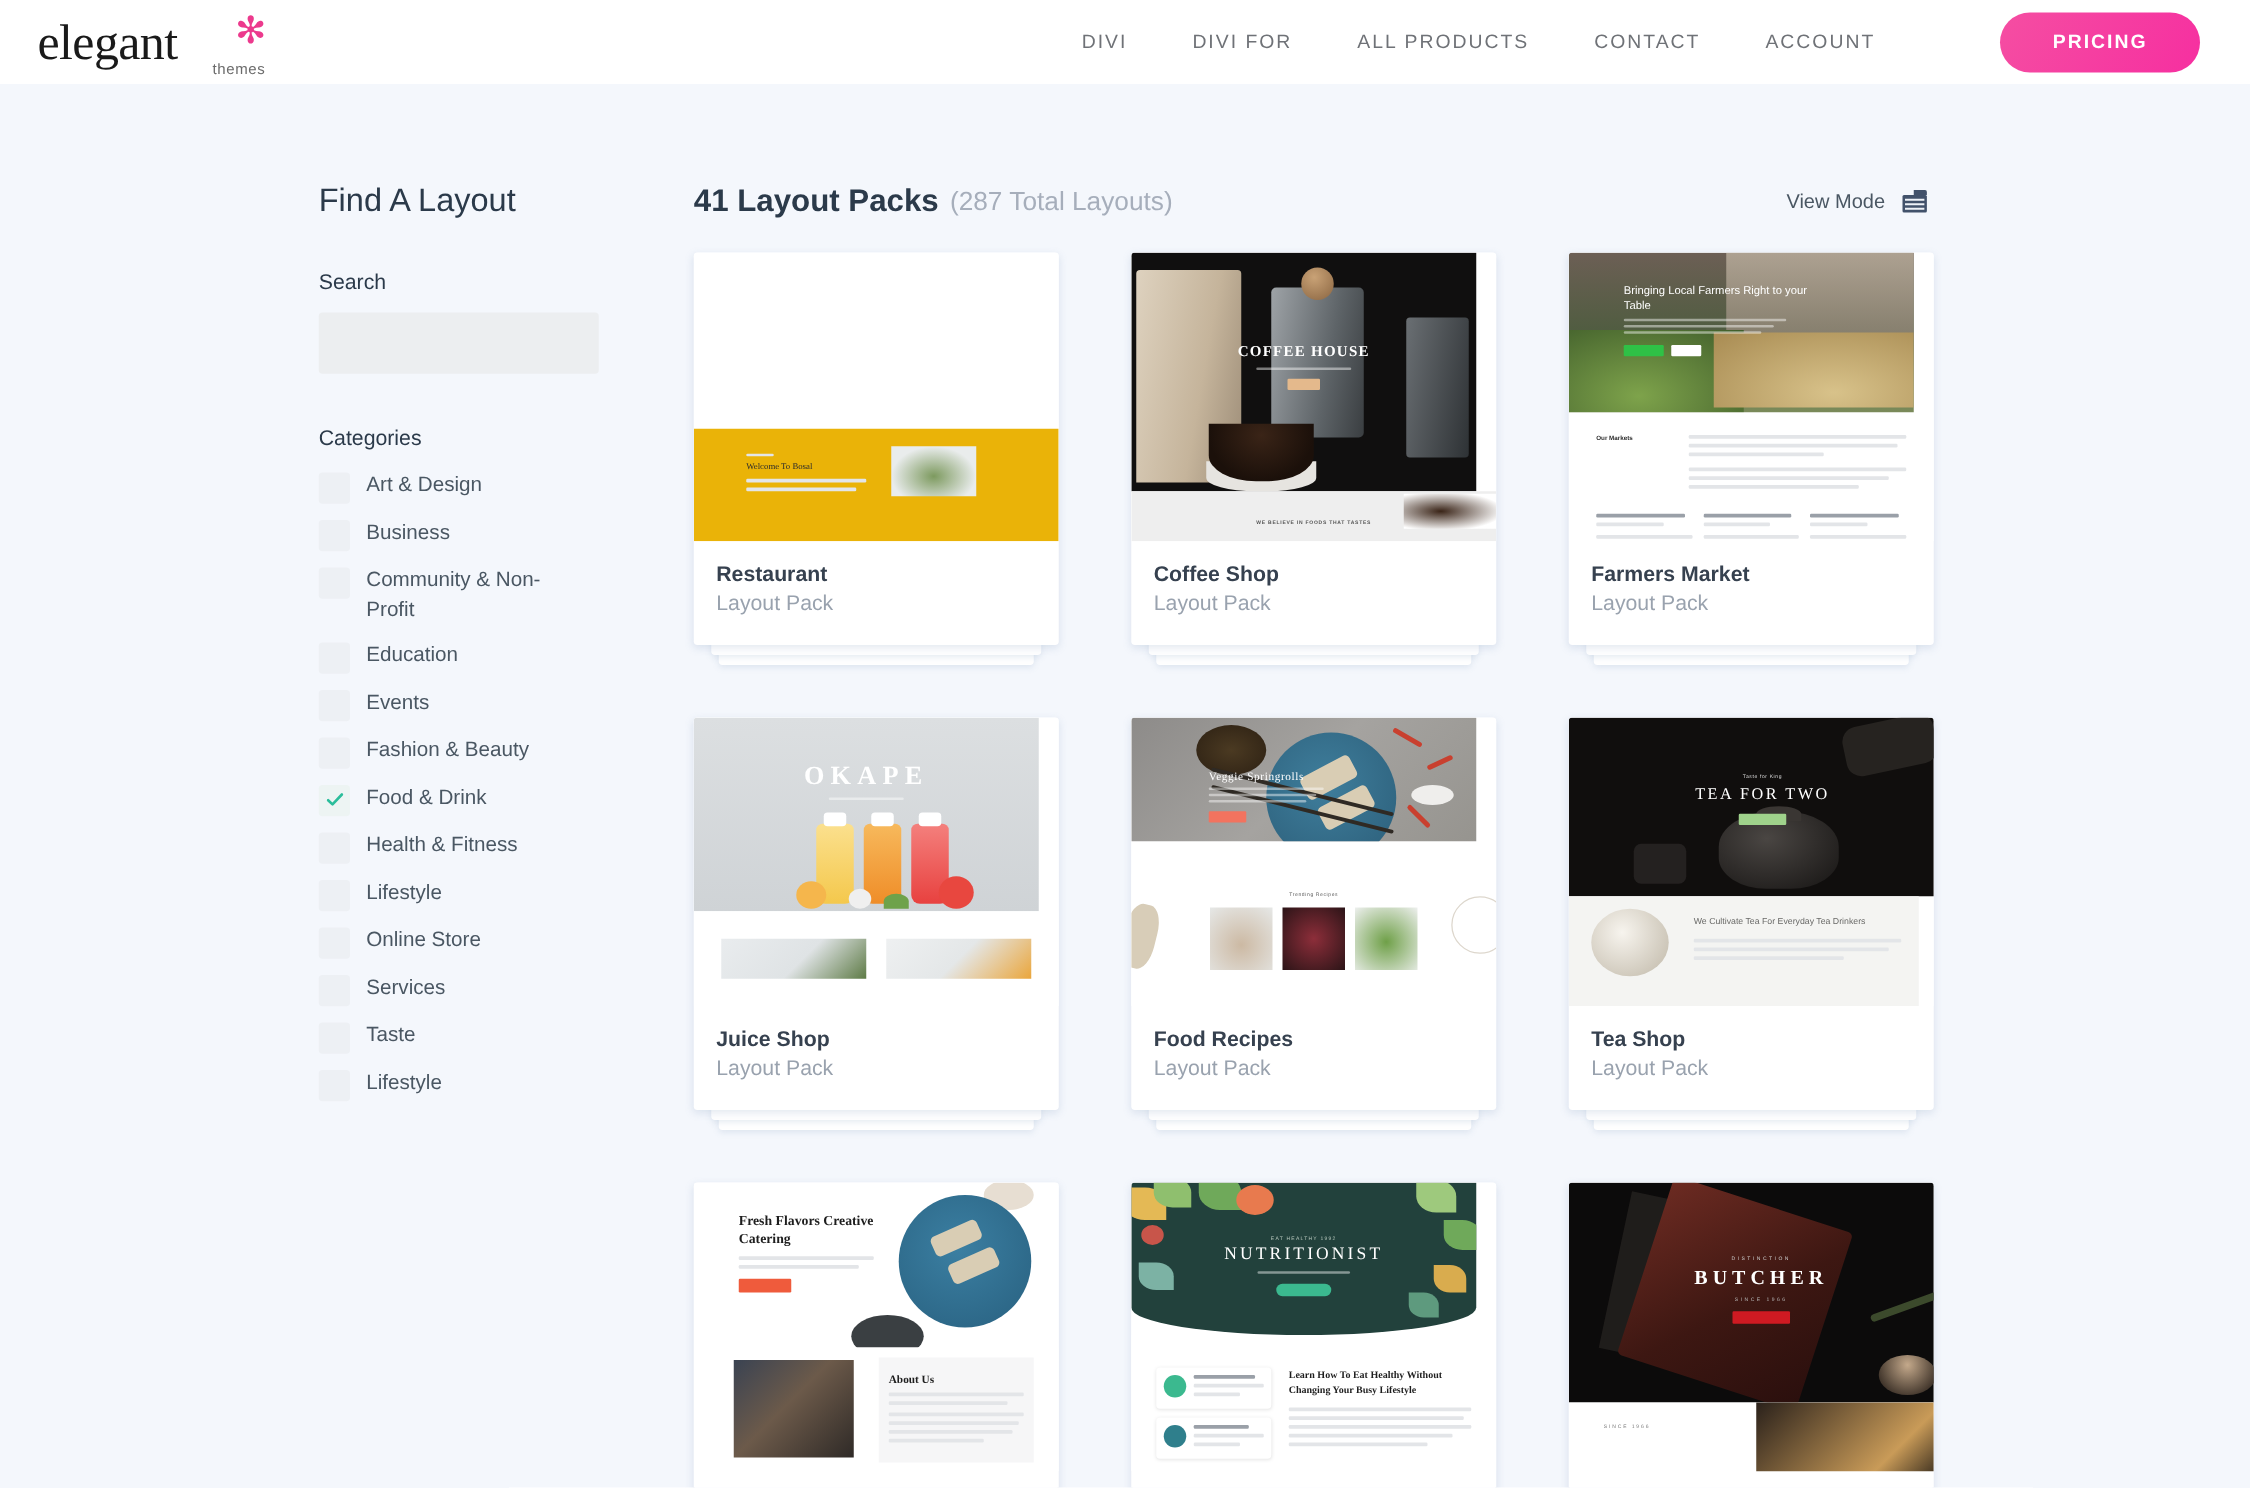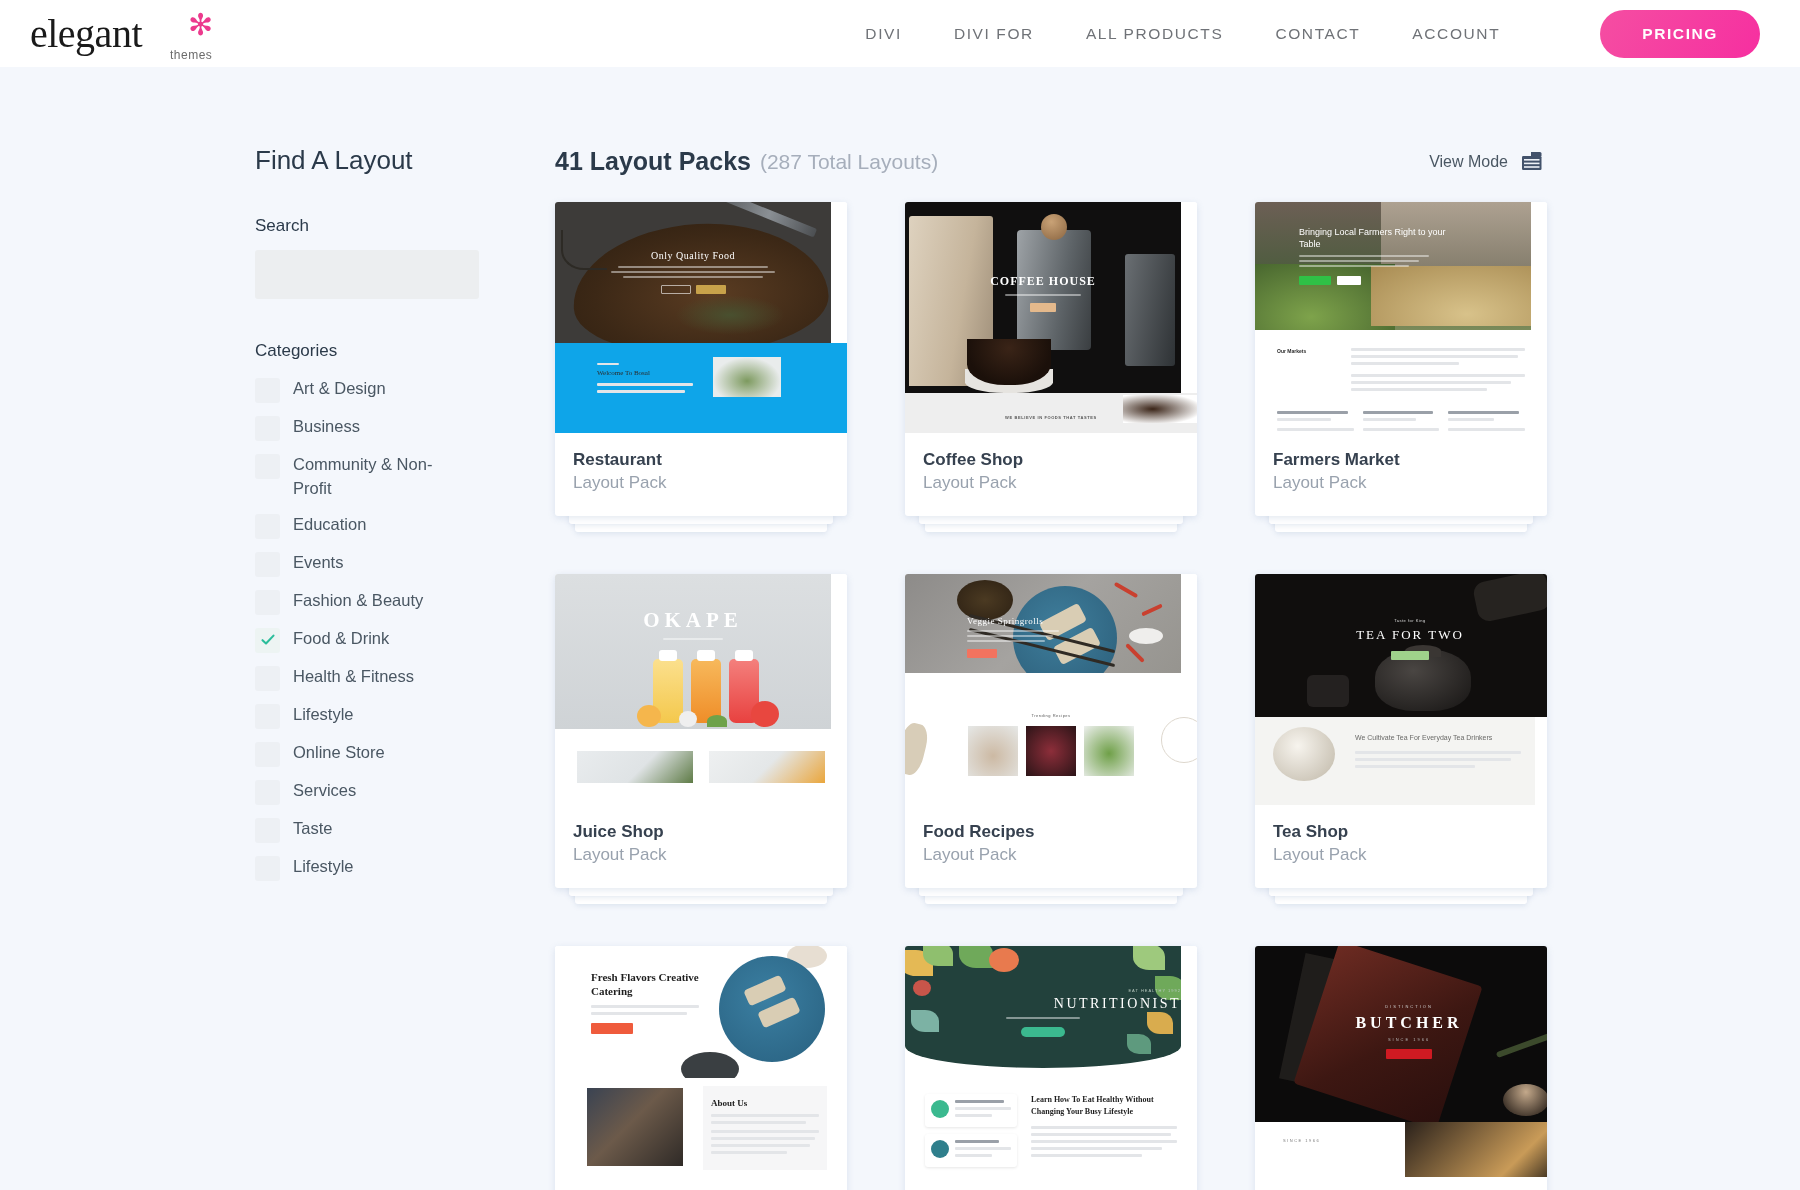--- a/index.html
+++ b/index.html
@@ -446,39 +446,21 @@
     </div>
 
     <div class="grid">
 
       <div class="card-wrap">
         <div class="stack2"></div>
         <div class="stack1"></div>
         <div class="card">
           <div class="thumb t-rest">
             <div class="mini">
-              <div class="hero">
-                <div class="board"></div>
-                <div class="knife"></div>
-                <div class="herb1"></div>
-                <div class="herb2"></div>
-                <div class="hero-txt" style="top:48px;">
-                  <div class="ht" style="font-size:10px;">Only Quality Food</div>
-                  <div class="lines">
-                    <div class="ln" style="width:150px;"></div>
-                    <div class="ln" style="width:164px;"></div>
-                    <div class="ln" style="width:140px;"></div>
-                  </div>
-                  <div class="btnpair">
-                    <div class="mbtn" style="width:30px;border:1px solid rgba(255,255,255,.6);"></div>
-                    <div class="mbtn" style="width:30px;background:#c8a24a;"></div>
-                  </div>
-                </div>
-              </div>
-              <div style="position:absolute;left:0;right:0;top:141px;bottom:0;background:#0ea5e9;">
+              <div style="position:absolute;left:0;right:0;top:141px;bottom:0;background:#eab308;">
                 <div style="position:absolute;left:42px;top:20px;width:100px;">
                   <div class="gl" style="width:22px;height:2px;"></div>
                   <div style="font-family:'Liberation Serif',serif;font-size:7px;color:#2b2b2b;margin:4px 0 6px;">Welcome To Bosal</div>
                   <div class="gl" style="width:96px;"></div>
                   <div class="gl" style="width:88px;"></div>
                 </div>
                 <div style="position:absolute;left:158px;top:14px;width:68px;height:40px;
                      background:radial-gradient(ellipse at 50% 60%, #7d9a5f, #e9ecec 70%);"></div>
               </div>
             </div>
@@ -760,21 +742,21 @@
                 <div class="leaf" style="left:-6px;top:4px;width:34px;height:26px;background:#e4b955;"></div>
                 <div class="leaf" style="left:18px;top:-4px;width:30px;height:24px;background:#8fbf6e;"></div>
                 <div class="leaf" style="left:54px;top:-6px;width:34px;height:28px;background:#6fa95a;"></div>
                 <div class="leaf" style="left:84px;top:2px;width:30px;height:24px;background:#e87a4e;border-radius:50%;"></div>
                 <div class="leaf" style="left:8px;top:34px;width:18px;height:16px;background:#c8554a;border-radius:50%;"></div>
                 <div class="leaf" style="left:6px;top:64px;width:28px;height:22px;background:#7cb2a4;"></div>
                 <div class="leaf" style="right:16px;top:-2px;width:32px;height:26px;background:#9ec97d;"></div>
                 <div class="leaf" style="right:-4px;top:30px;width:30px;height:24px;background:#6fa95a;"></div>
                 <div class="leaf" style="right:8px;top:66px;width:26px;height:22px;background:#d9ac4e;"></div>
                 <div class="leaf" style="right:30px;top:88px;width:24px;height:20px;background:#5e9a7e;"></div>
-                <div class="hero-txt" style="top:42px;text-align:right;">
+                <div class="hero-txt" style="top:42px;">
                   <div class="tiny" style="color:#b9c9bf;letter-spacing:1px;">EAT HEALTHY 1992</div>
                   <div class="ht" style="font-size:14px;letter-spacing:2.5px;margin-top:3px;">NUTRITIONIST</div>
                   <div class="ln" style="width:74px;margin-top:5px;"></div>
                   <div class="btnpair" style="margin-top:8px;">
                     <div class="mbtn pill" style="width:44px;height:10px;background:#3bb98f;"></div>
                   </div>
                 </div>
               </div>
               <div style="position:absolute;left:0;right:0;top:122px;bottom:0;background:#fff;">
                 <div style="display:flex;gap:14px;padding:26px 20px 0;">

